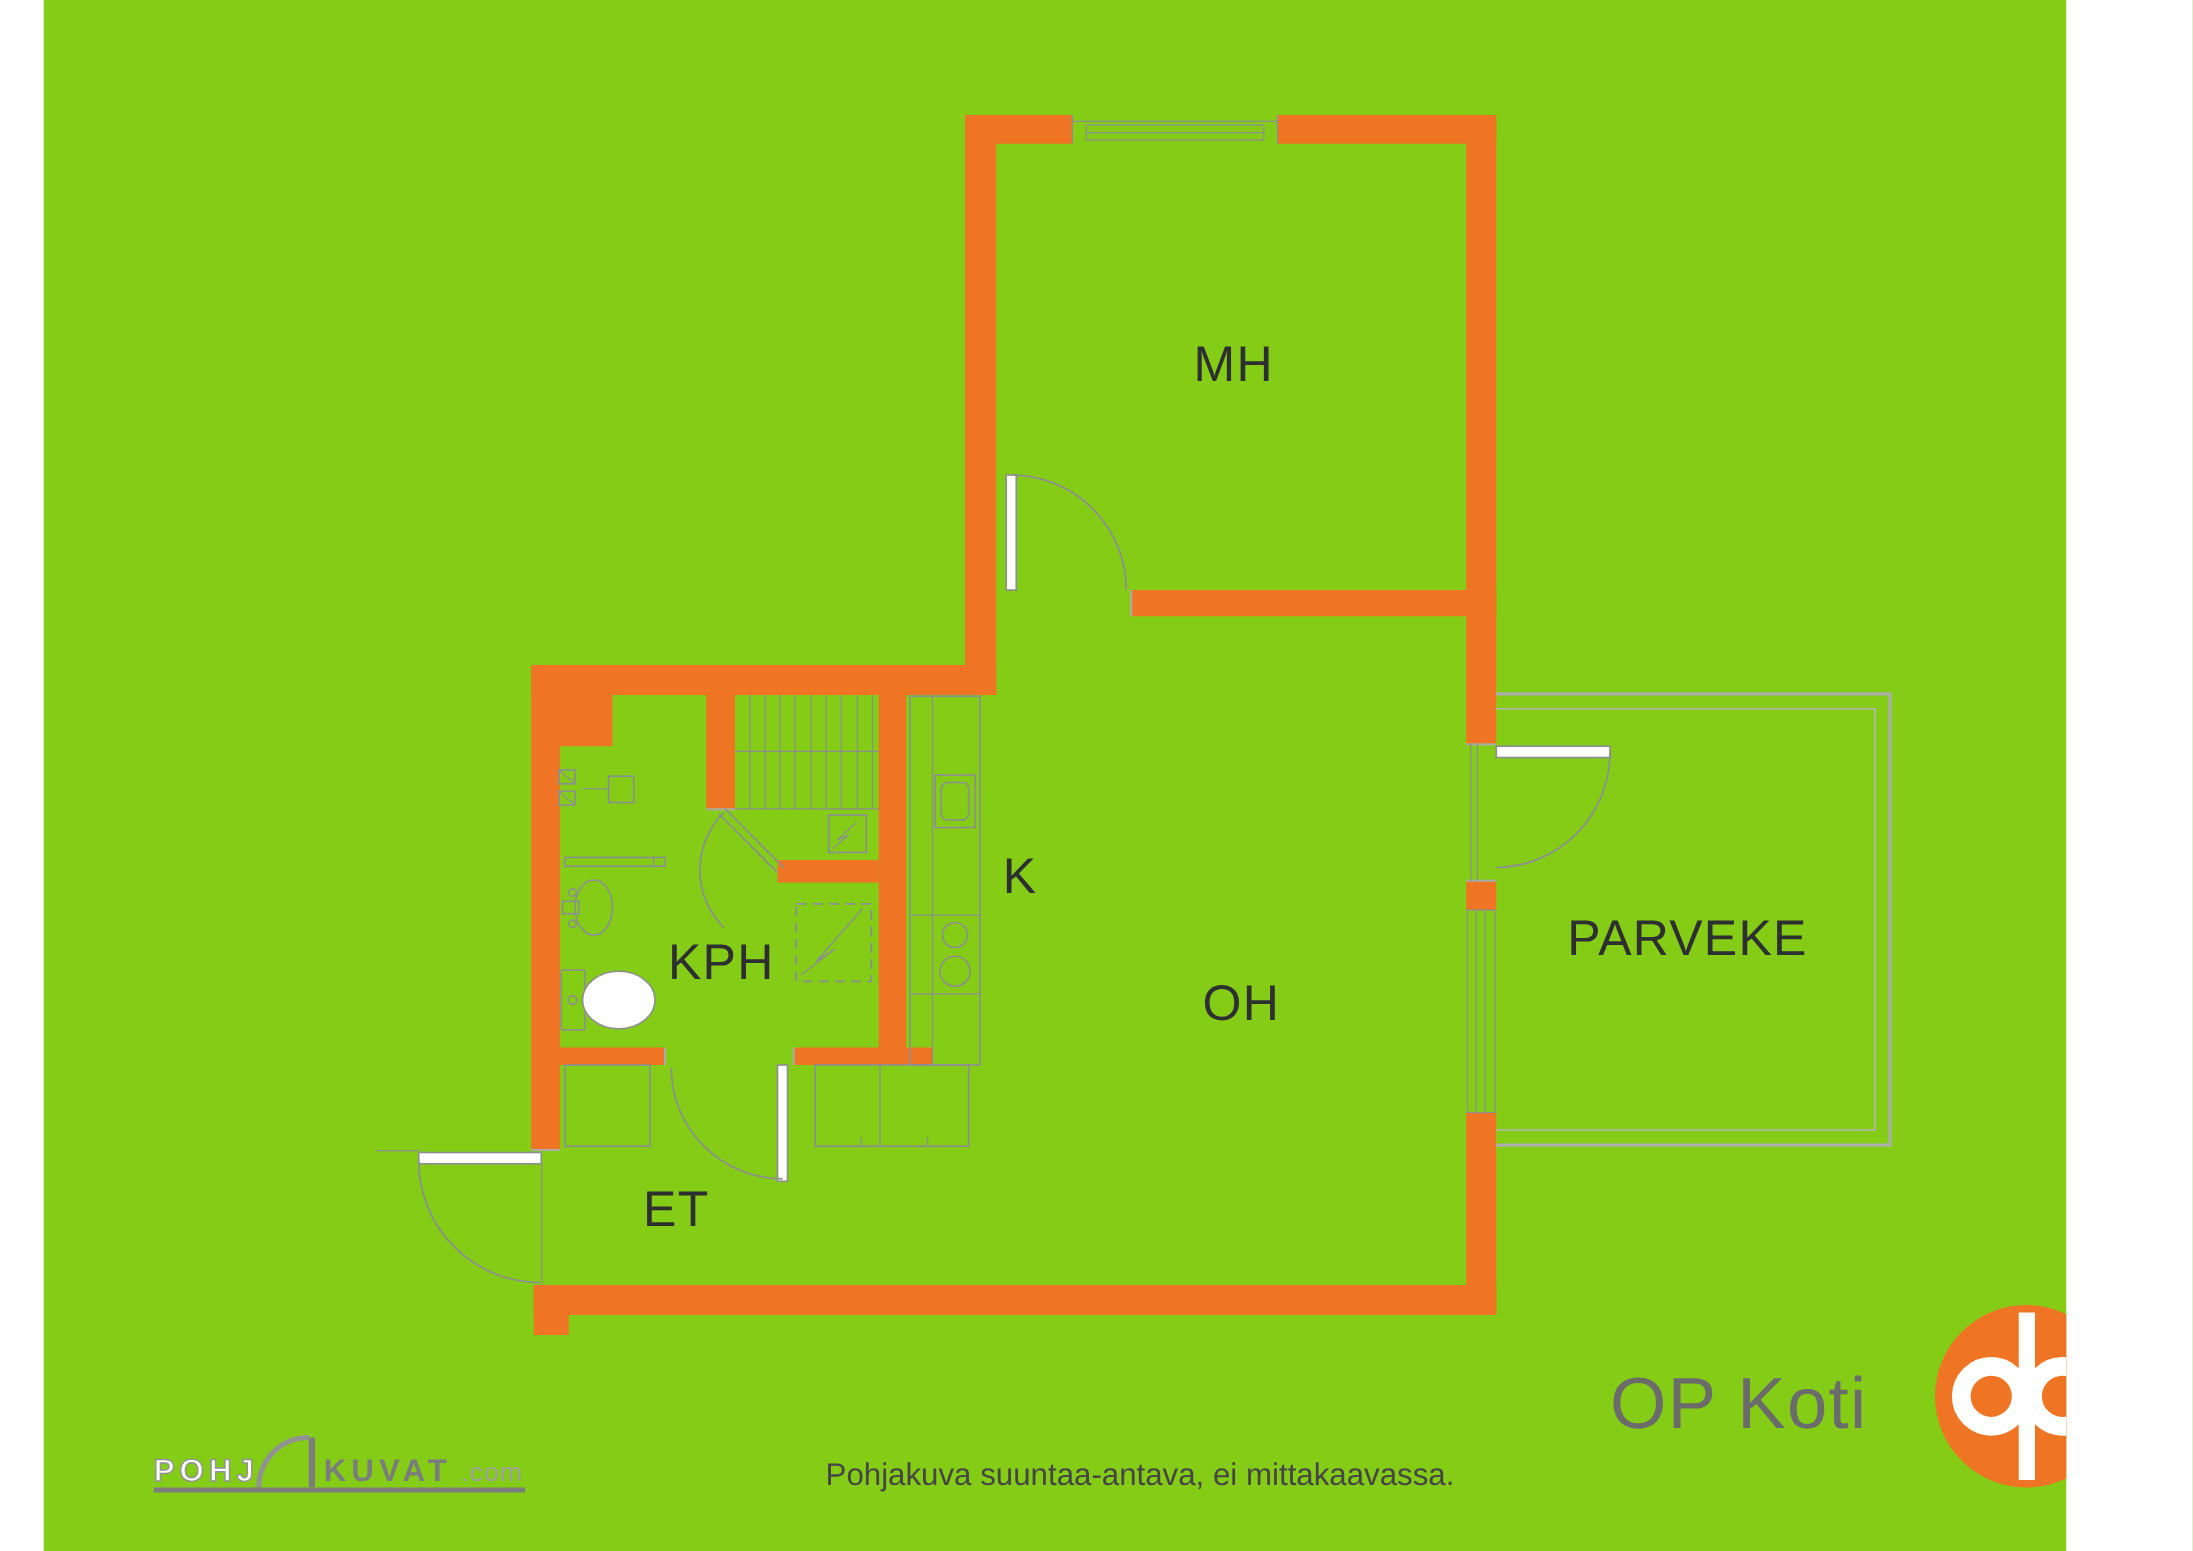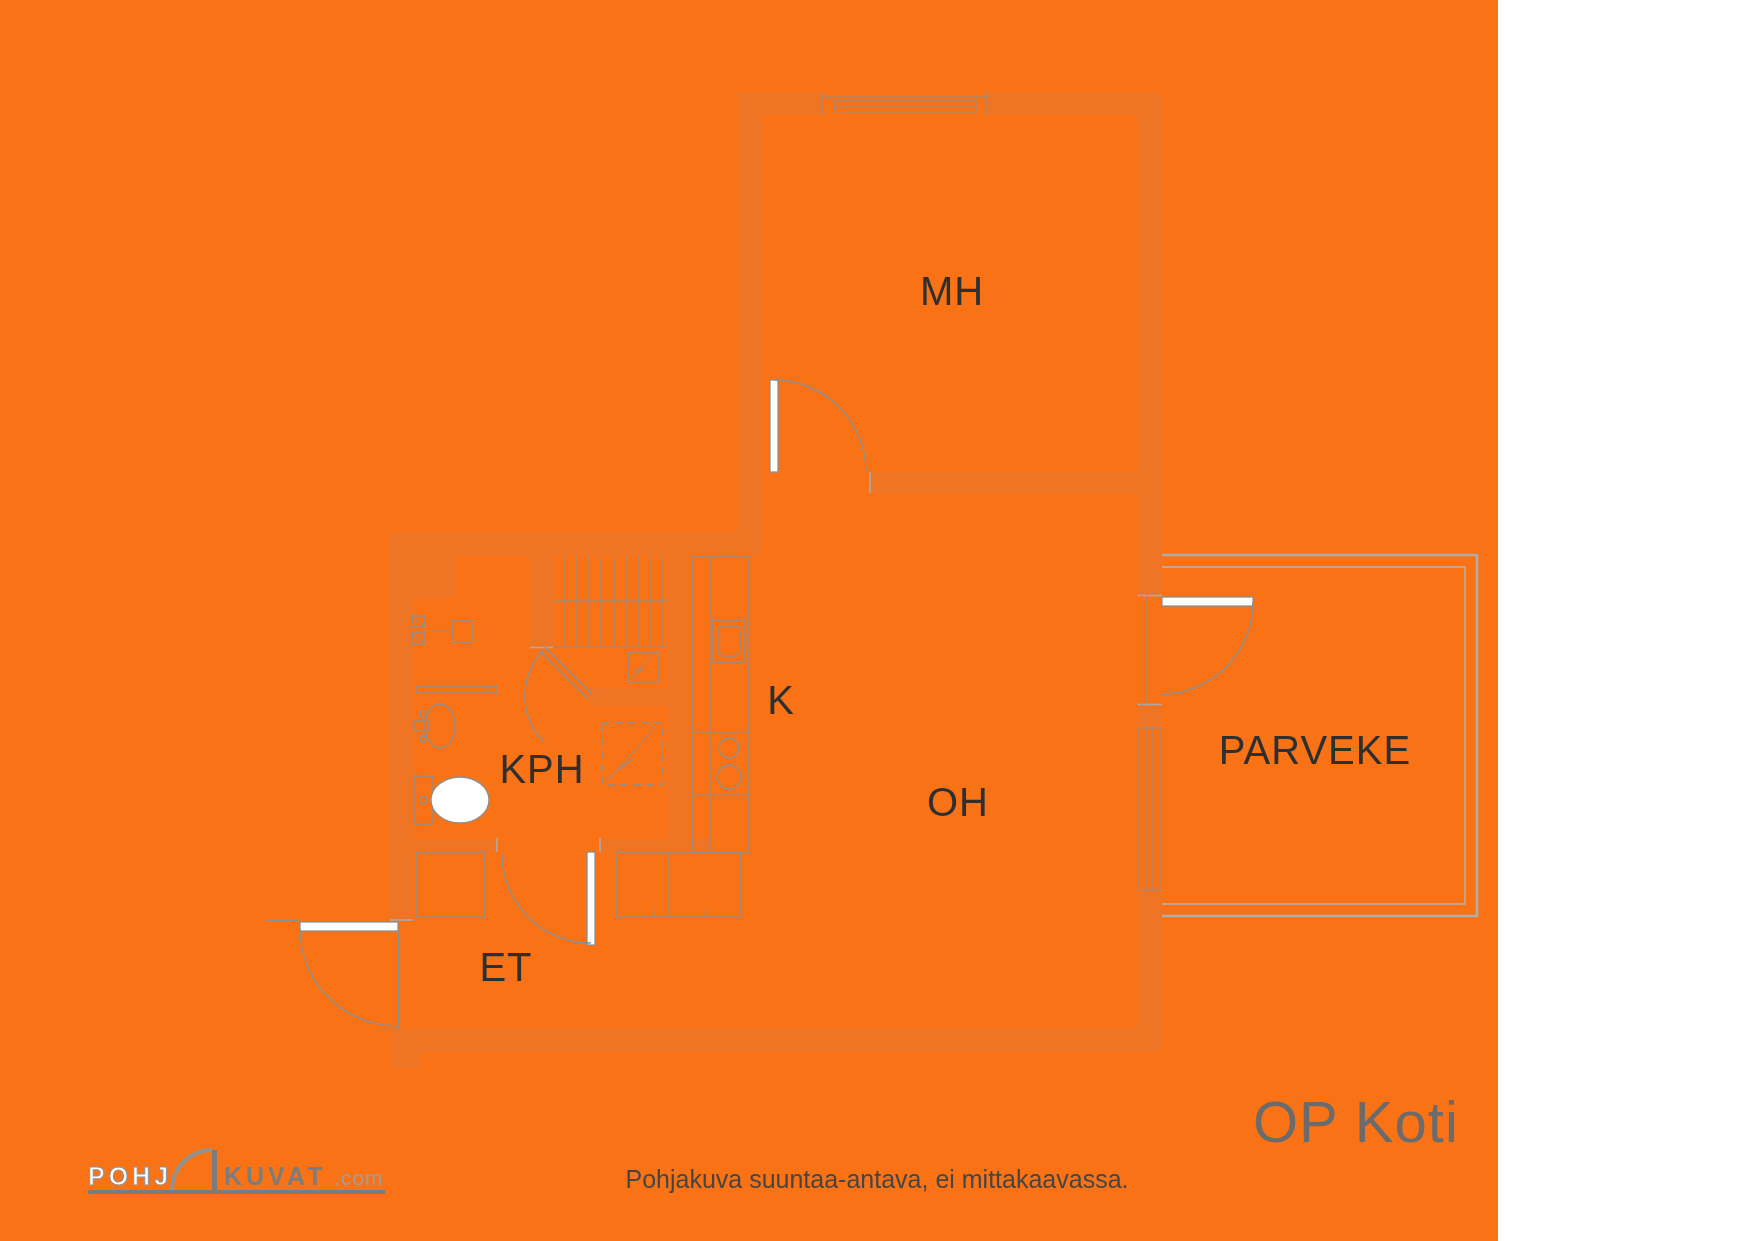--- a/index.html
+++ b/index.html
@@ -1,17 +1,17 @@
 <!DOCTYPE html>
 <html style="--wall-orange: #ef7423; --brand-orange: #ef7423; --line-gray: #8c8f91; --label-dark: #2d2f31; --logo-gray: #6b6b6b; --footer-gray: #454545;"><head>
 <meta charset="utf-8">
 <style>
   html,body{margin:0;padding:0;background:#ffffff;}
-  .page{position:relative;width:1498px;height:1241px;background:#f97316;overflow:hidden;
-        font-family:"Liberation Sans", sans-serif;}
+  .page{position:relative;width:1618px;height:1241px;background:#84cc16;overflow:hidden;
+        font-family:"Liberation Sans", sans-serif;margin-left:35px;}
   svg{display:block;}
   .wall{fill:var(--wall-orange,#ef7423);}
   .ln{stroke:var(--line-gray,#8c8f91);stroke-width:1.4;fill:none;}
   .ln1{stroke:var(--line-gray,#8c8f91);stroke-width:1;fill:none;}
   .cap{stroke:#a9abad;stroke-width:1.6;fill:none;}
   .leaf{fill:#ffffff;stroke:var(--line-gray,#8c8f91);stroke-width:1.3;}
   .fix{stroke:var(--line-gray,#8c8f91);stroke-width:1.3;fill:#ffffff;}
   .fixn{stroke:var(--line-gray,#8c8f91);stroke-width:1.3;fill:none;}
   .dash{stroke:var(--line-gray,#8c8f91);stroke-width:1.4;fill:none;stroke-dasharray:8 5;}
   .balc-outer{stroke:#adadad;stroke-width:2.6;fill:none;}

